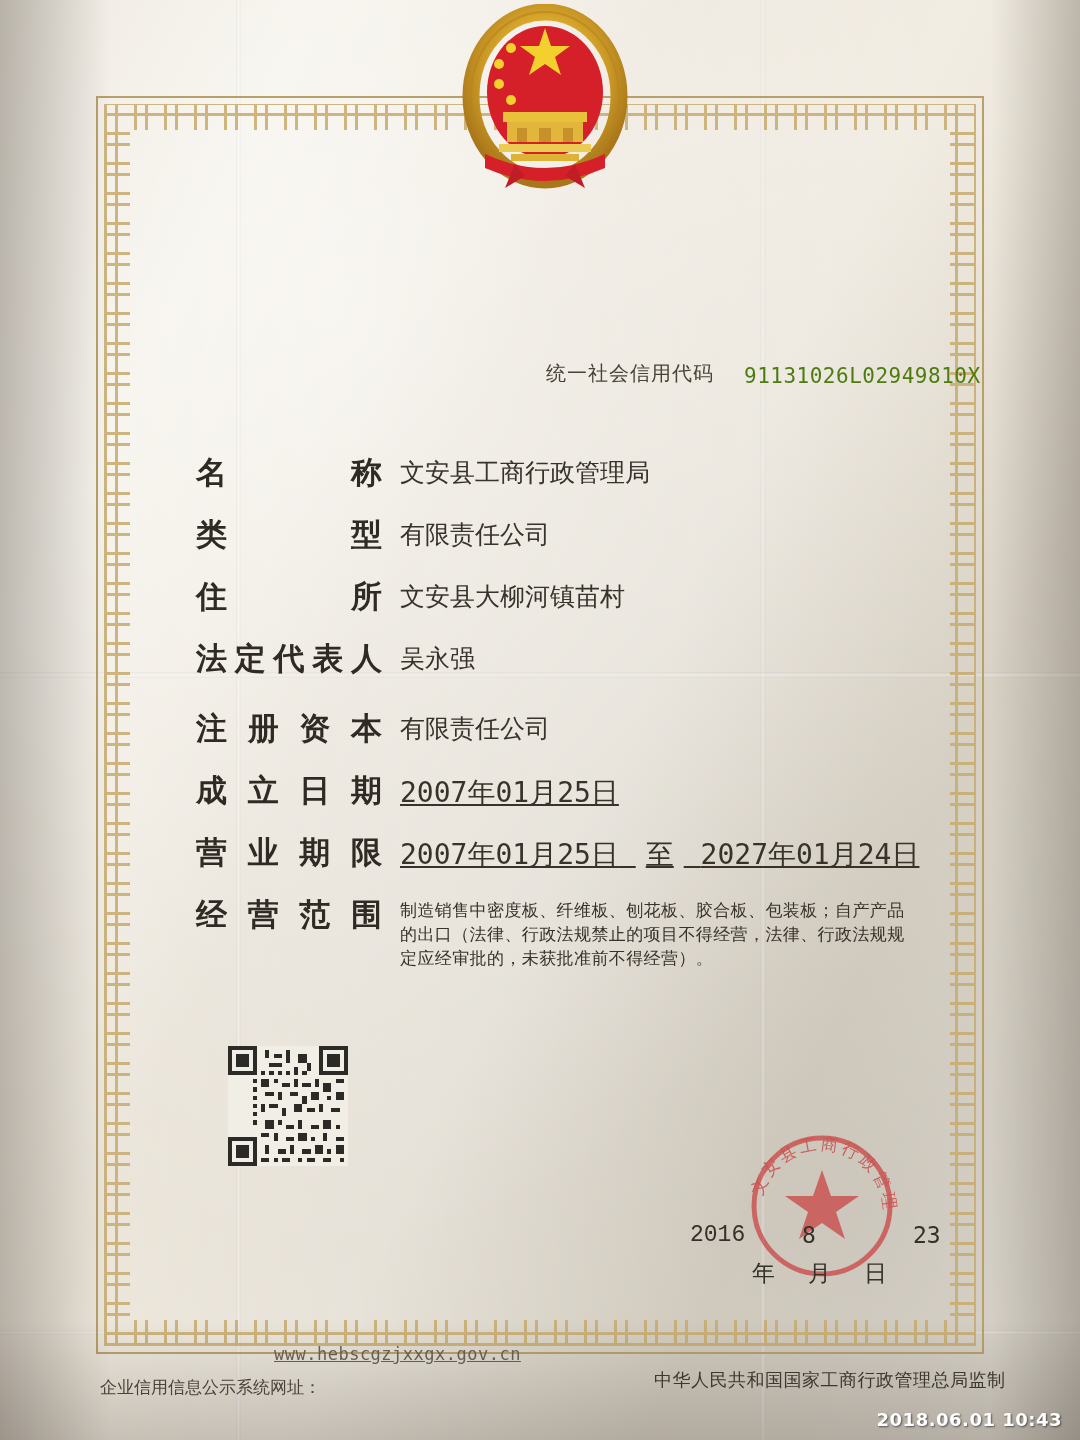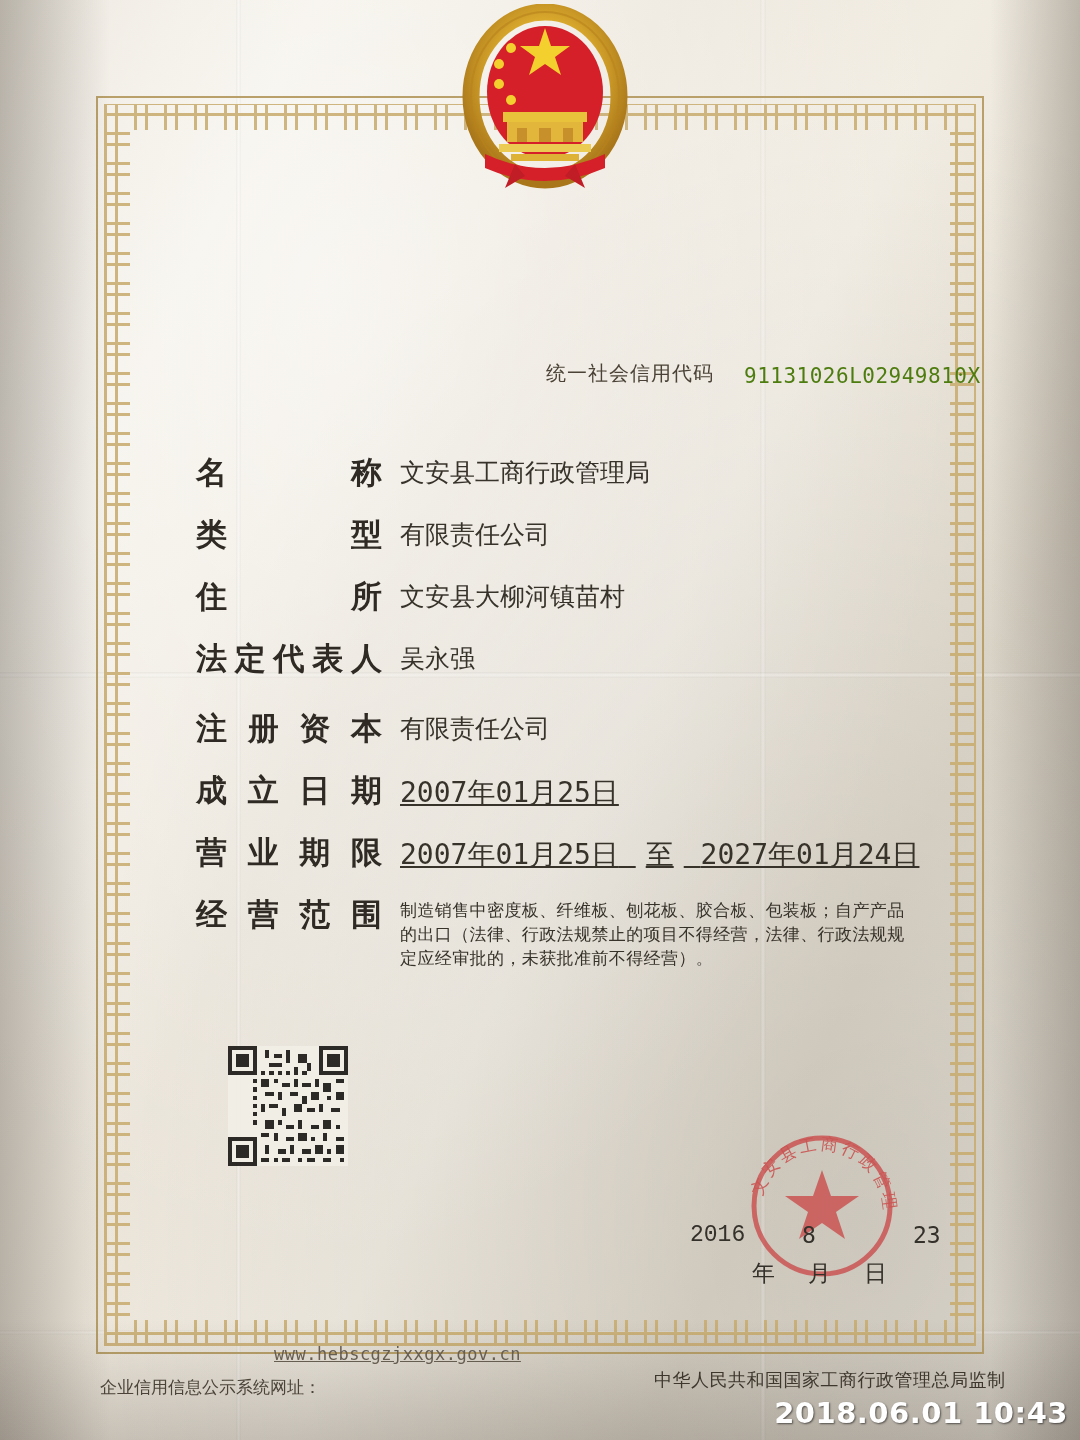--- a/index.html
+++ b/index.html
@@ -268,23 +268,23 @@
   .issuer {
     position: absolute;
     left: 654px; top: 1368px;
     font-family: "DejaVu Sans", "Liberation Sans", sans-serif;
     font-size: 18px;
     color: #3e382f;
     letter-spacing: .5px;
   }
   .timestamp {
     position: absolute;
-    right: 12px; bottom: 10px;
-    font-family: "DejaVu Sans", "Liberation Sans", sans-serif;
-    font-size: 29px;
+    right: 18px; bottom: 10px;
+    font-family: "DejaVu Sans", "Liberation Sans", sans-serif;
+    font-size: 18px;
     font-weight: bold;
     color: #ffffff;
     text-shadow: 1px 1px 2px rgba(0,0,0,0.55);
     letter-spacing: .5px;
   }
 </style>
 </head>
 <body>
 
 <div id="page">

